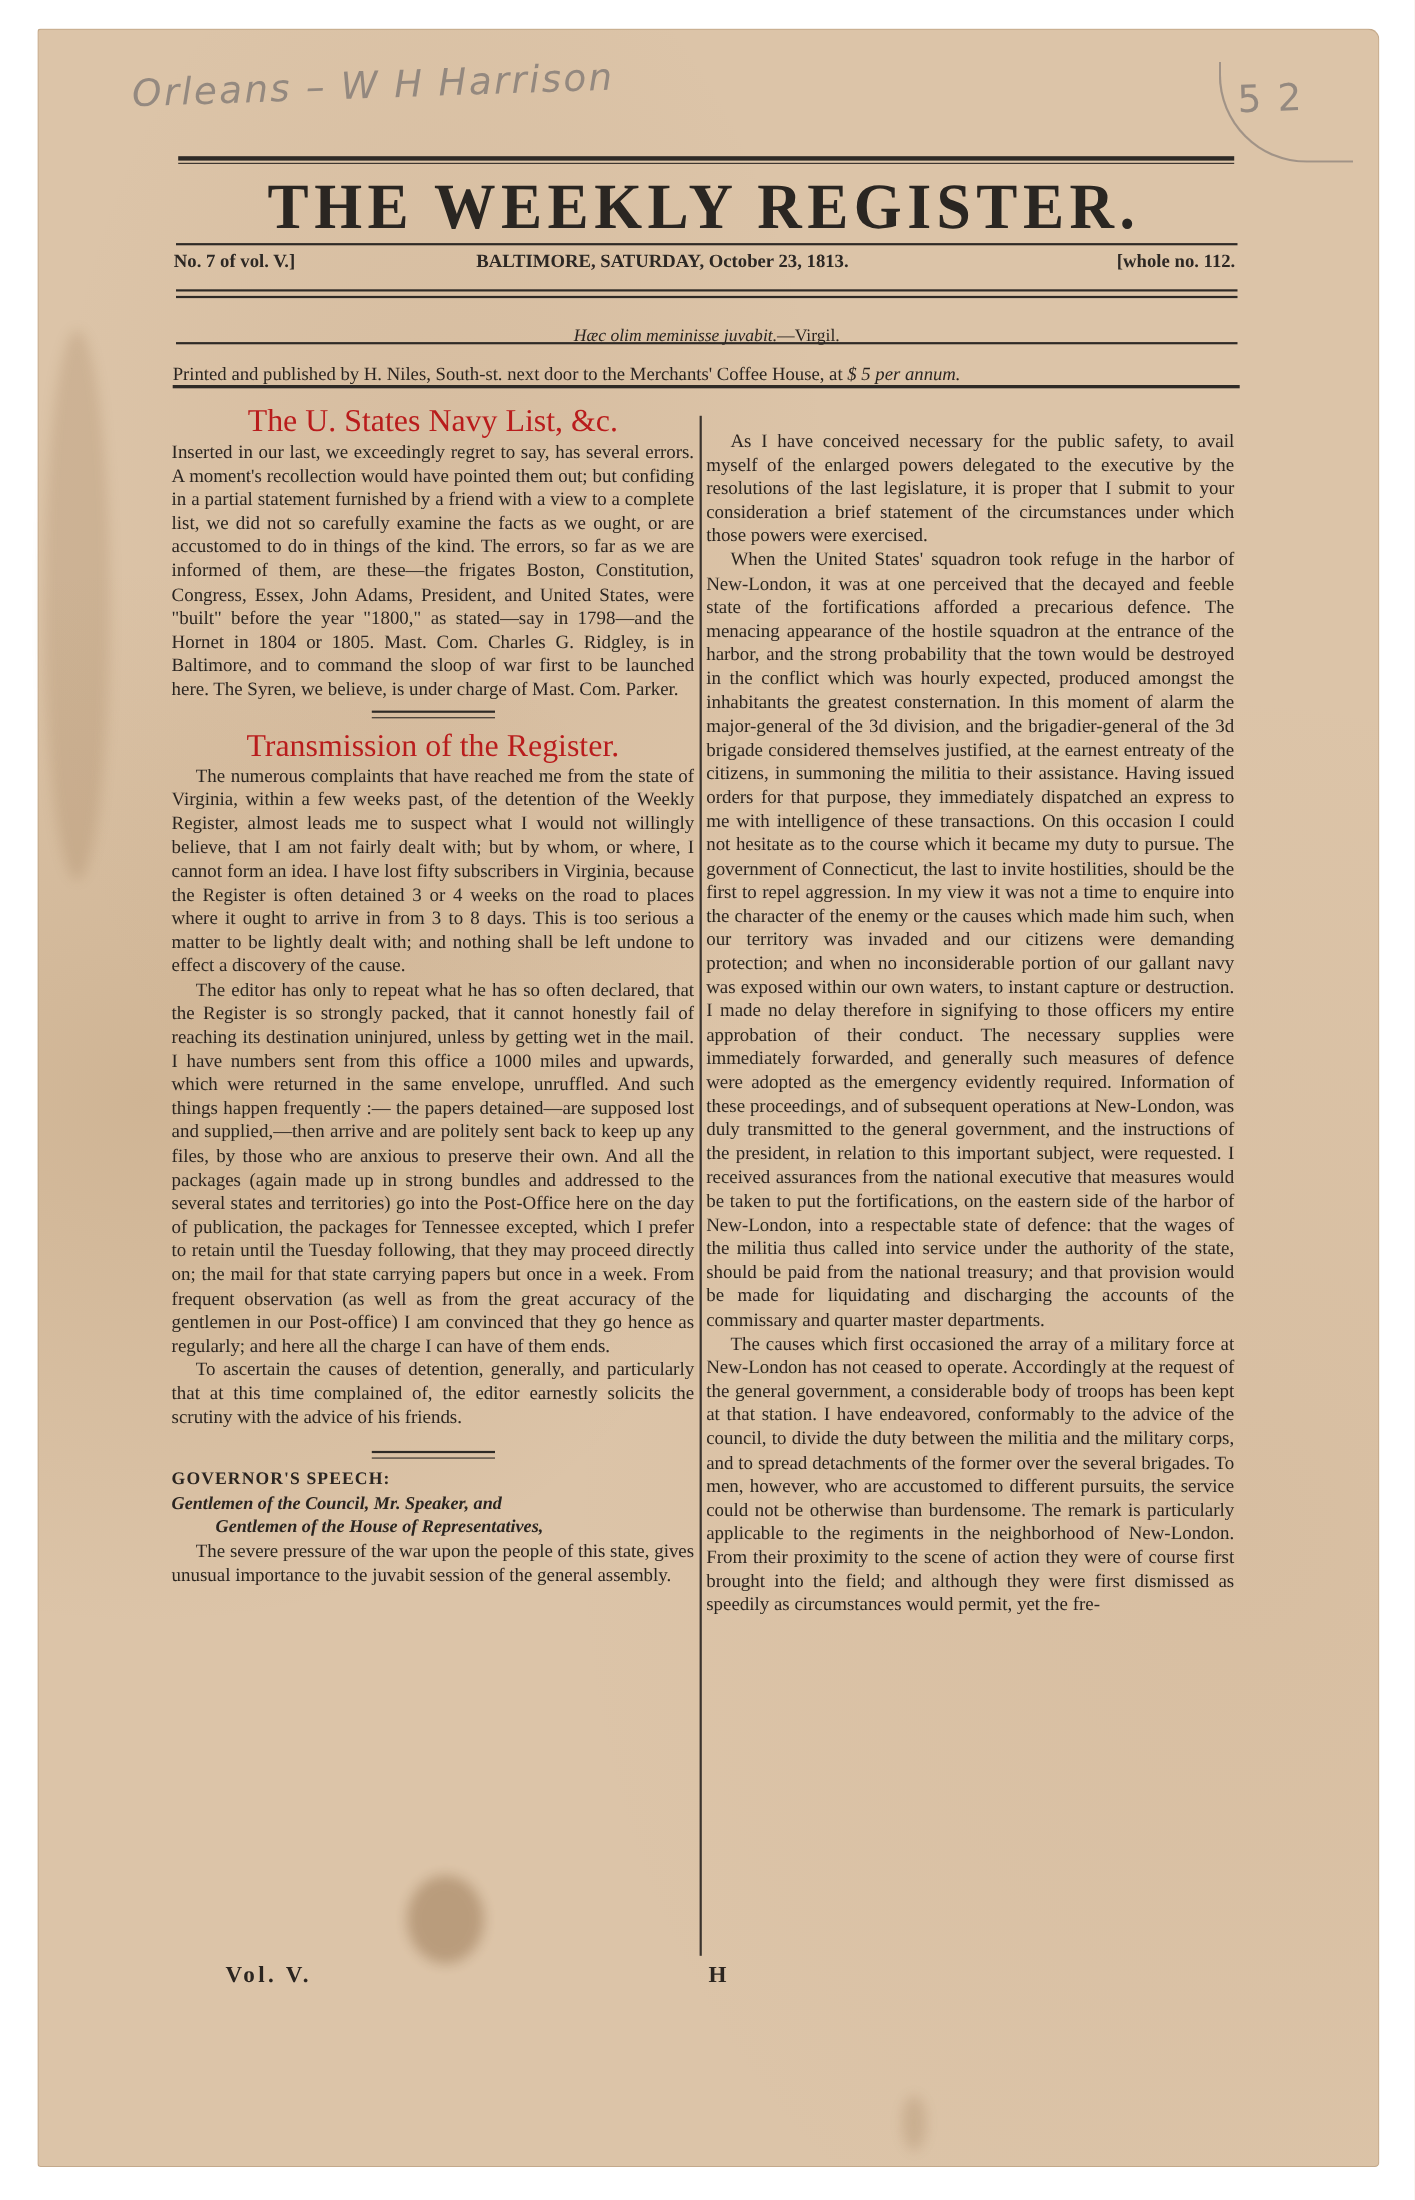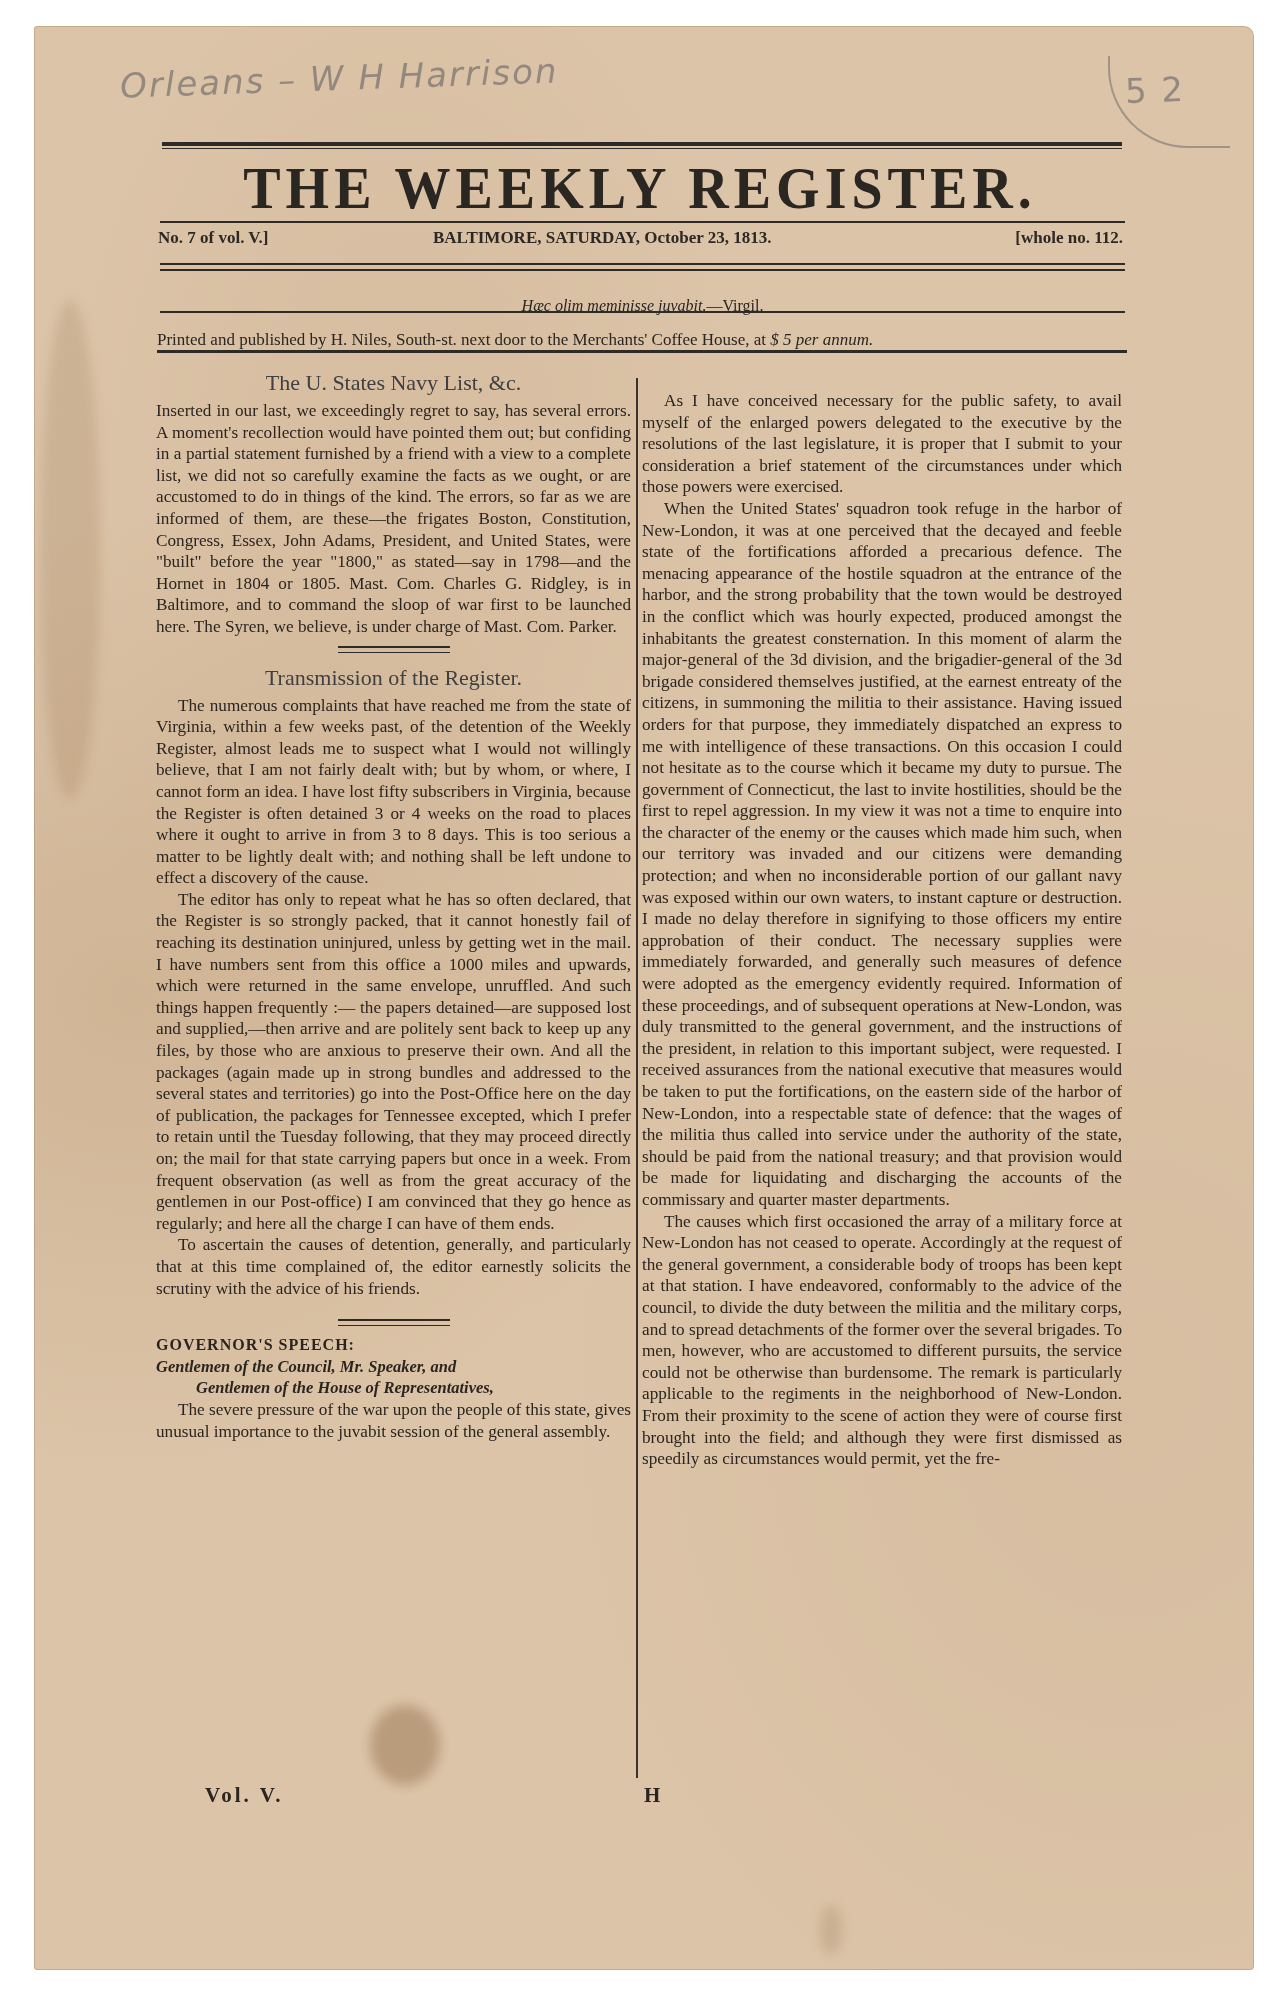--- a/index.html
+++ b/index.html
@@ -24,21 +24,21 @@
               letter-spacing:5px; line-height:56px; color:#2a2622; transform:scaleY(1.05); }
   .dateline { position:absolute; left:158px; top:228px; width:965px; height:22px;
               font-size:17px; font-weight:bold; color:#2d2824; }
   .dateline span { position:absolute; top:0; white-space:nowrap; }
   .motto { position:absolute; left:160px; top:277px; width:965px; text-align:center; font-size:16px;margin-top:20px; }
   .motto i { font-style:italic; }
   .printed { position:absolute; left:157px; top:330px; width:970px; font-size:17px; white-space:nowrap; }
   .col { position:absolute; font-size:17.2px; line-height:21.6px; text-align:justify; color:#2b2520; }
   .col p { margin:0; }
   .col .ind { text-indent:22px; }
-  .col h2 { margin:0; font-weight:normal; text-align:center; font-size:22px; line-height:34px; color:#404040; }
+  .col h2 { margin:0; font-weight:normal; text-align:center; font-size:29px; line-height:34px; color:#b91c1c; }
   .sep { display:block; margin:8px auto 8px auto; width:112px; height:4px; border-top:2px solid #2e2a26; border-bottom:1px solid #2e2a26; }
   .sub { text-align:left; font-weight:bold; letter-spacing:1px; font-size:16px; }
   .salute { font-style:italic; font-weight:bold; font-size:16.5px; }
   .colrule { position:absolute; left:636px; top:378px; width:1.5px; height:1400px; background:#3a332d; }
   .foot { position:absolute; font-weight:bold; font-size:21px; letter-spacing:3px; }
   .stain { position:absolute; border-radius:50%; background:rgba(120,80,40,0.25); filter:blur(6px); }
 </style>
 </head>
 <body>
 

